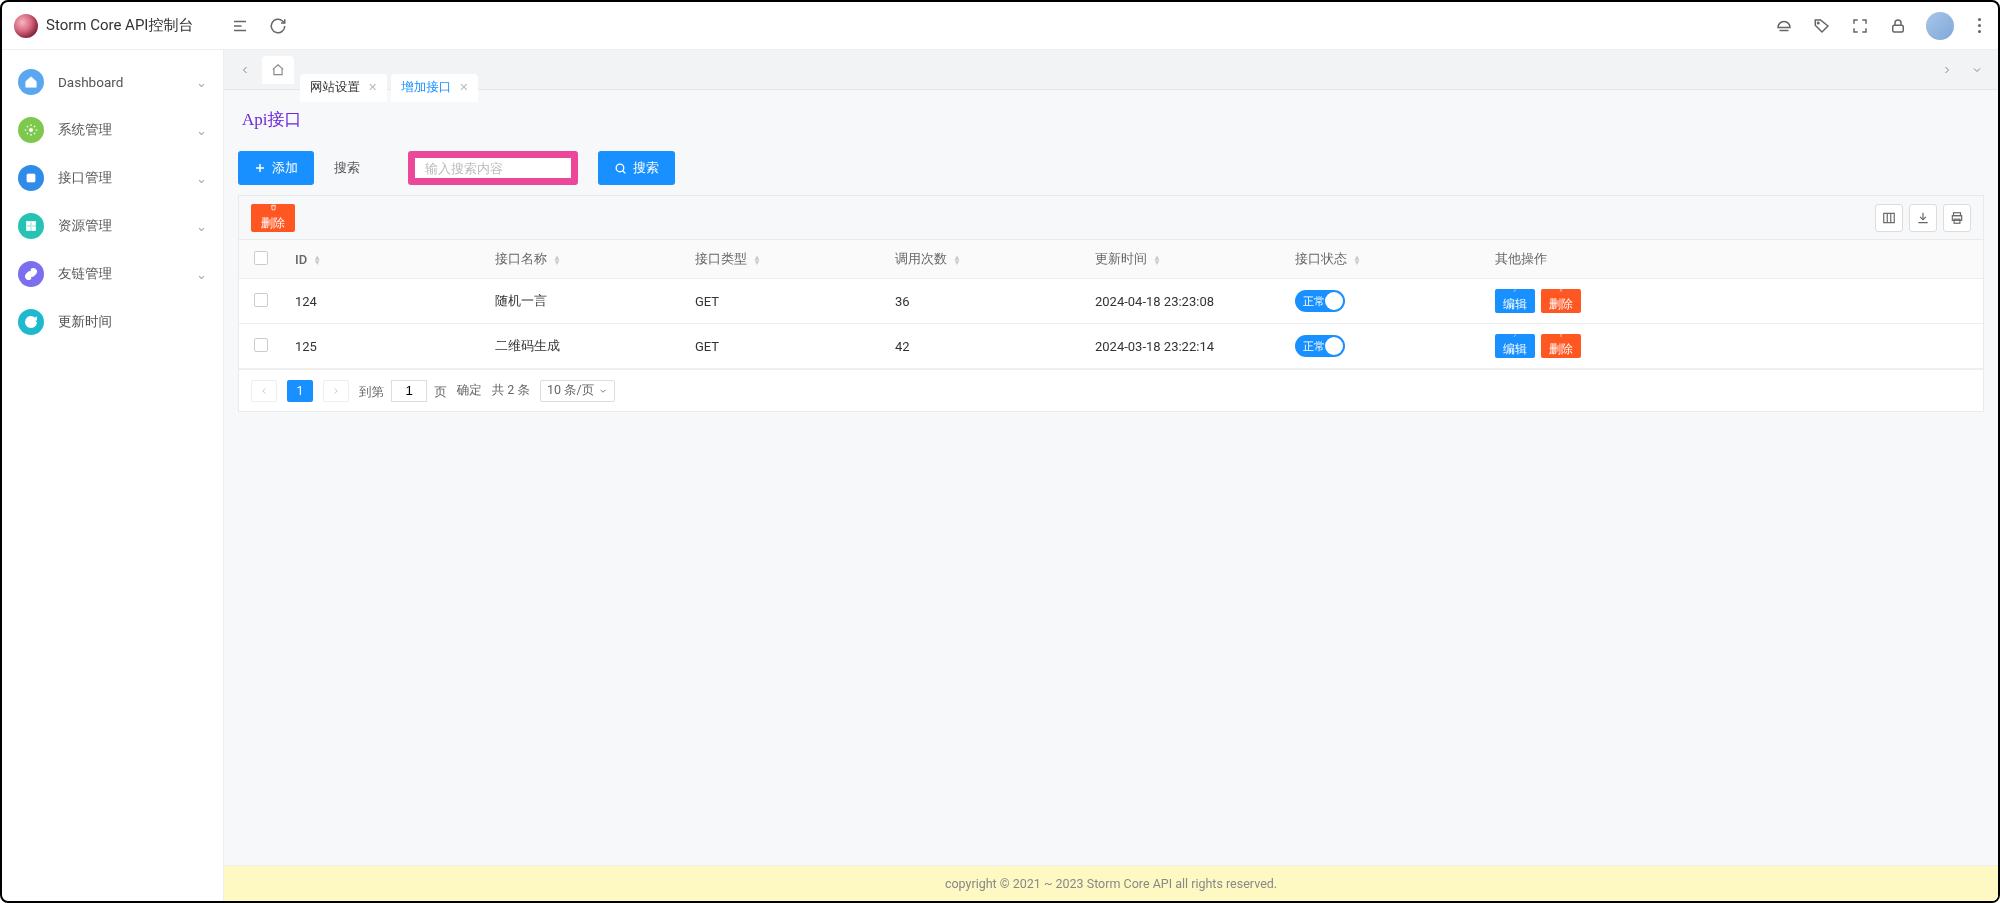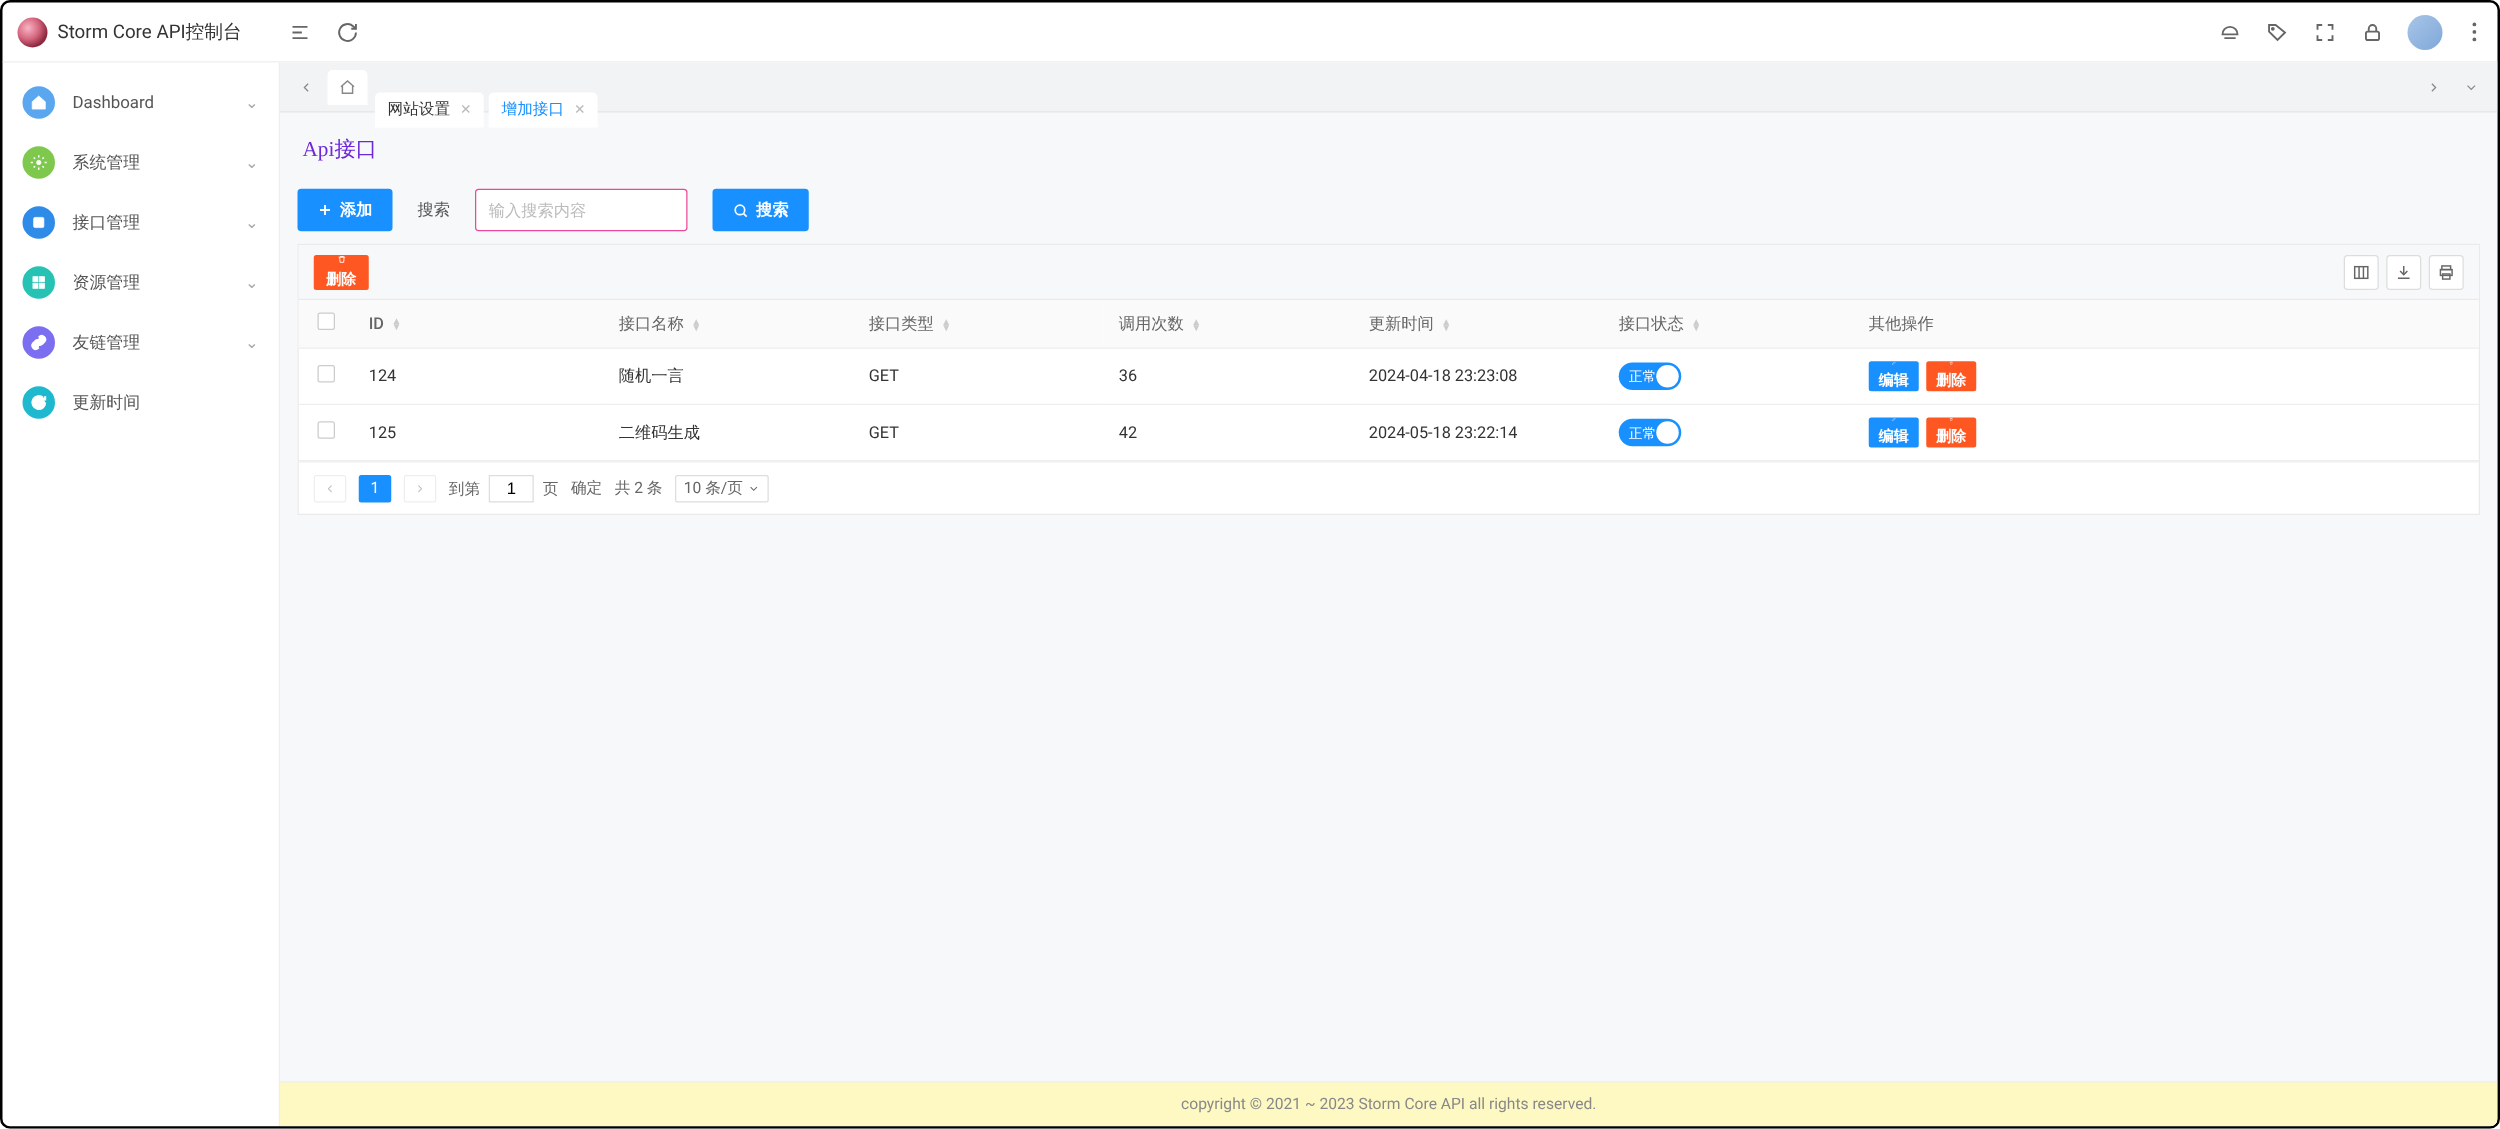--- a/index.html
+++ b/index.html
@@ -45,28 +45,28 @@
 .tab { height: 28px; background: #fff; border-radius: 4px 4px 0 0; display: flex; align-items: center; padding: 0 10px; gap: 8px; cursor: pointer; font-size: 12.5px; margin-top: 36px; }
 .tab.active .tab-label { color: #1890ff; }
 .tab-close { color: #bbb; font-size: 11px; cursor: pointer; }
 .tabs-spacer { flex: 1; }
 
 
 .content { flex: 1; padding: 12px 14px; display: flex; flex-direction: column; gap: 10px; overflow: auto; }
 .page-title { font-size: 17px; color: #6d28d9; padding: 6px 4px 10px 4px; font-family: Liberation Serif, serif; }
 
 .toolbar { display: flex; align-items: center; gap: 20px; }
-.btn { height: 34px; padding: 0 16px; border-radius: 3px; border: none; cursor: pointer; font-size: 13px; display: inline-flex; align-items: center; gap: 6px; font-weight: bold; }
+.btn { height: 34px; padding: 0 16px; border-radius: 3px; border: none; cursor: pointer; font-size: 13px; display: inline-flex; align-items: center; gap: 6px; }
 .btn-primary { background: #1890ff; color: #fff; }
 .btn-danger { background: #ff5722; color: #fff; }
 .btn-sm { height: 24px; padding: 0 8px; font-size: 12px; border-radius: 2px; gap: 4px; flex-direction: column; }
 .btn-blue-sm { background: #1890ff; color: #fff; }
 .btn-red-sm { background: #ff5722; color: #fff; }
 .search-label { color: #555; font-size: 13px; }
-.search-input { height: 34px; width: 170px; border: 1px solid #ec4899; border-radius: 3px; padding: 0 10px; font-size: 13px; }
+.search-input { height: 34px; width: 170px; border: 7px solid #ec4899; border-radius: 3px; padding: 0 10px; font-size: 13px; margin-left: 28px; }
 .search-input::placeholder { color: #bbb; }
 
 .table-wrap { background: #fff; border: 1px solid #eaeaea; }
 .table-toolbar { height: 44px; background: #f7f8fa; border-bottom: 1px solid #eaeaea; display: flex; align-items: center; padding: 0 12px; }
 .table-toolbar-spacer { flex: 1; }
 .table-tool-icons { display: flex; gap: 6px; }
 .tool-icon-box { width: 28px; height: 28px; border: 1px solid #ddd; border-radius: 3px; display: flex; align-items: center; justify-content: center; cursor: pointer; color: #666; background: #fff; }
 .tool-icon-box svg { width: 14px; height: 14px; }
 
 table { width: 100%; border-collapse: collapse; }
@@ -378,21 +378,21 @@
                     </button>
                   </div>
                 </td>
               </tr>
               <tr>
                 <td class="col-check"><span class="checkbox"></span></td>
                 <td>125</td>
                 <td>二维码生成</td>
                 <td>GET</td>
                 <td>42</td>
-                <td>2024-05-18 23:22:14</td>
+                <td>2024-03-18 23:22:14</td>
                 <td>
                   <div class="switch">
                     <span class="label">正常</span>
                     <span class="knob"></span>
                   </div>
                 </td>
                 <td>
                   <div class="actions-cell">
                     <button class="btn btn-sm btn-blue-sm">
                       <svg width="10" height="10" viewBox="0 0 24 24" fill="none" stroke="#fff" stroke-width="2.5">

